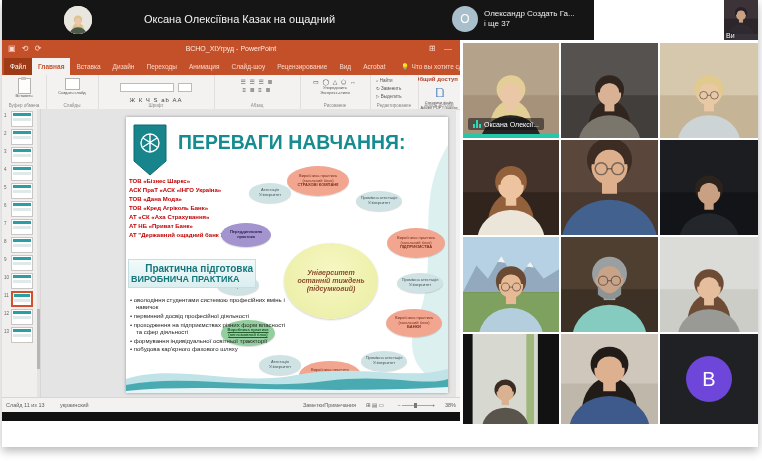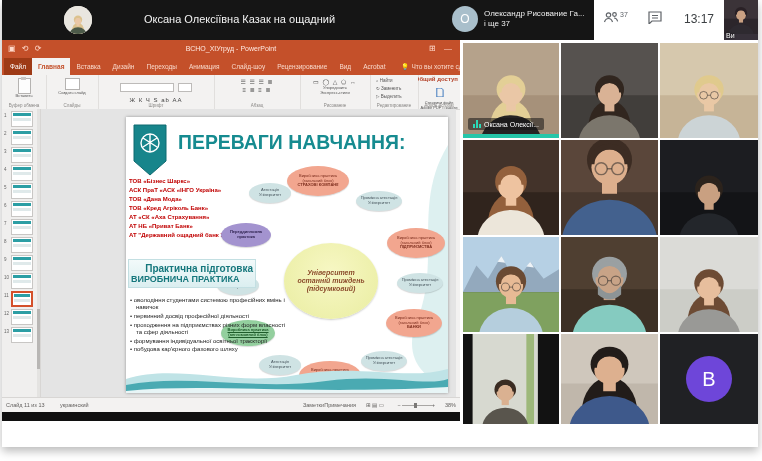--- a/index.html
+++ b/index.html
@@ -120,51 +120,26 @@
             <rect x="45" y="58" width="10" height="14" fill="#eac7a6"></rect>
             <circle cx="50" cy="49" r="15" fill="#dcc28e"></circle>
             <circle cx="50" cy="54" r="12" fill="#eac7a6"></circle>
             <path d="M36,52 a14,14 0 0 1 28,0 l-4,0 a10,10 0 0 0 -20,0 z" fill="#dcc28e"></path>
           </g>
         </svg></div>
     <div class="presenter-name">Оксана Олексіївна Казак на ощадний</div>
     <div class="others">
       <div class="others-avatar">О</div>
       <div class="others-lines">
-        <div>Олександр Рисование Га...</div>
+        <div>Олександр Создать Га...</div>
         <div>і ще 37</div>
       </div>
     </div>
   </div>
 
-  <div class="top-white">
-    <div class="tw-item">
-      <span>
-        <svg width="16" height="13" viewBox="0 0 16 13">
-            <g fill="none" stroke="#5f6368" stroke-width="1.2">
-          <circle cx="5.5" cy="4" r="2.2"></circle>
-              <path d="M1.5,11 q1,-3.5 4,-3.5 q3,0 4,3.5"></path>
-          <circle cx="11.5" cy="3.5" r="1.8"></circle>
-              <path d="M11,7 q2.8,0 3.6,3.4"></path>
-            </g>
-          </svg>
-      </span>
-      <span class="tw-count">37</span>
-    </div>
-    <div class="tw-item">
-      <span>
-        <svg width="14" height="13" viewBox="0 0 14 13">
-            <path d="M1,1 h12 v9 h-9 l-3,3 z" fill="none" stroke="#5f6368" stroke-width="1.2"></path>
-        <line x1="4" y1="4.5" x2="10" y2="4.5" stroke="#5f6368" stroke-width="1"></line>
-        <line x1="4" y1="7" x2="10" y2="7" stroke="#5f6368" stroke-width="1"></line>
-          </svg>
-      </span>
-    </div>
-    <div class="clock">13:17</div>
-  </div>
 
   <div class="self-thumb">
     <div id="selfPerson" style="position:absolute;inset:0"><svg viewBox="0 0 100 100" preserveAspectRatio="none">
           <rect x="0" y="0" width="100" height="100" fill="#3b3338"></rect>
           <rect x="0" y="55" width="100" height="45" fill="#2c262b"></rect>
           <g transform="translate(50,100) scale(1.2) translate(-50,-100)">
             <ellipse cx="50" cy="106" rx="32" ry="30" fill="#2e2a30"></ellipse>
             <rect x="45" y="58" width="10" height="14" fill="#caa183"></rect>
             <circle cx="50" cy="49" r="15" fill="#2a2126"></circle>
             <circle cx="50" cy="54" r="12" fill="#caa183"></circle>

